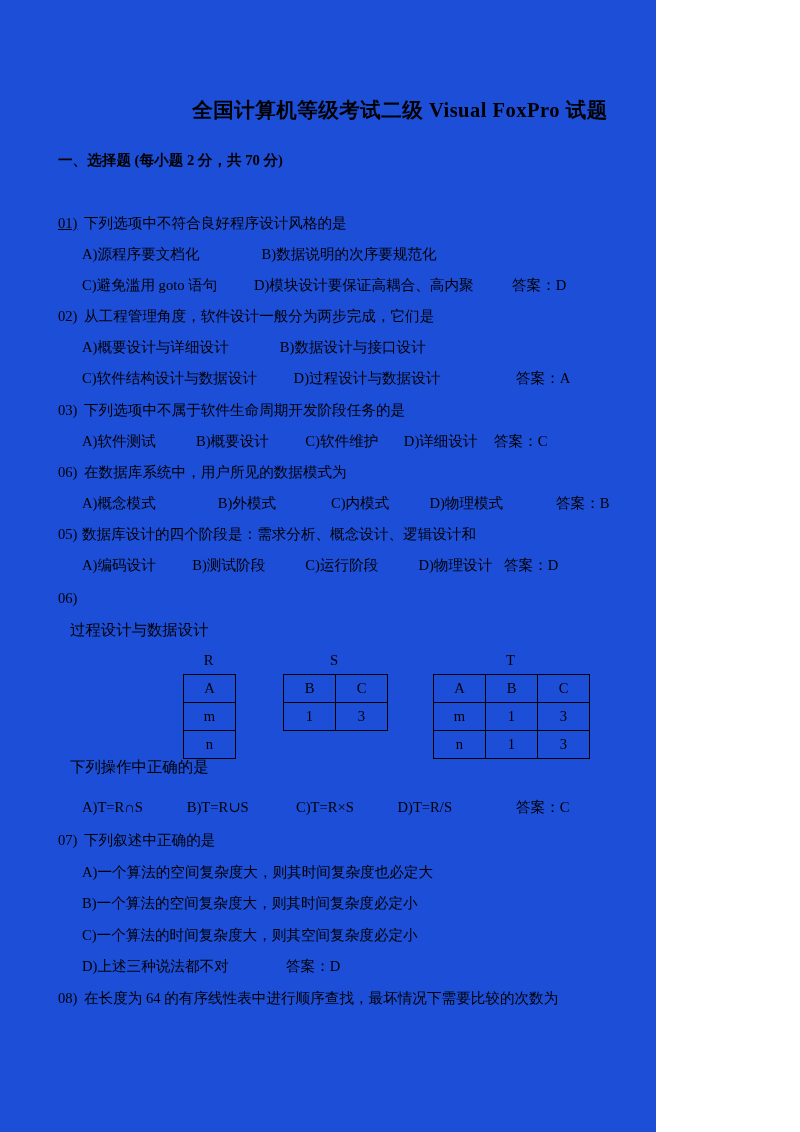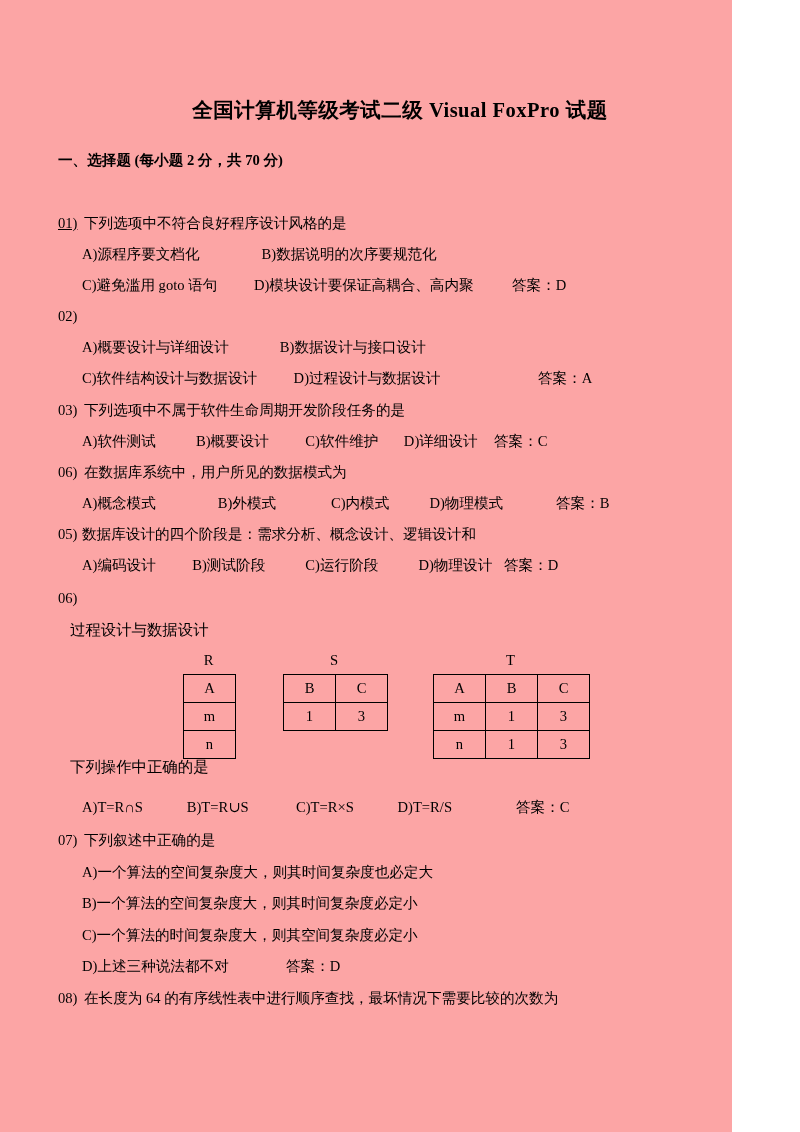--- a/index.html
+++ b/index.html
@@ -7,23 +7,23 @@
     margin: 0;
     padding: 0;
     background: #ffffff;
   }
   body {
     font-family: "Liberation Serif", "DejaVu Serif", serif;
     color: #000000;
   }
   .page {
     position: relative;
-    width: 732px;
+    width: 656px;
     height: 1132px;
-    background: #fca5a5;
+    background: #1d4ed8;
     box-sizing: border-box;
     overflow: hidden;
   }
   .doc-title {
     position: absolute;
     left: 0;
     top: 96px;
     width: 800px;
     text-align: center;
     font-size: 20.5px;
@@ -75,23 +75,24 @@
   <div class="line bold" style="left:58px; top:152px;">一、选择题 (每小题 2 分，共 70 分)</div>
 
 
   <div class="line" style="left:58px; top:215px;text-decoration:underline;">01)</div>
   <div class="line" style="left:84px; top:215px;">下列选项中不符合良好程序设计风格的是</div>
   <div class="line" style="left:82px; top:246px;">A)源程序要文档化                 B)数据说明的次序要规范化</div>
   <div class="line" style="left:82px; top:277px;">C)避免滥用 goto 语句          D)模块设计要保证高耦合、高内聚</div>
   <div class="line" style="left:512px; top:277px;">答案：D</div>
 
   <div class="line" style="left:58px; top:308px;">02)</div>
+  <div class="line" style="left:84px; top:308px;">从工程管理角度，软件设计一般分为两步完成，它们是</div>
   <div class="line" style="left:82px; top:339px;">A)概要设计与详细设计              B)数据设计与接口设计</div>
   <div class="line" style="left:82px; top:370px;">C)软件结构设计与数据设计          D)过程设计与数据设计</div>
-  <div class="line" style="left:538px; top:370px;">答案：A</div>
+  <div class="line" style="left:516px; top:370px;">答案：A</div>
 
   <div class="line" style="left:58px; top:402px;">03)</div>
   <div class="line" style="left:84px; top:402px;">下列选项中不属于软件生命周期开发阶段任务的是</div>
   <div class="line" style="left:82px; top:433px;">A)软件测试           B)概要设计          C)软件维护       D)详细设计</div>
   <div class="line" style="left:494px; top:433px;">答案：C</div>
 
   <div class="line" style="left:58px; top:464px;">06)</div>
   <div class="line" style="left:84px; top:464px;">在数据库系统中，用户所见的数据模式为</div>
   <div class="line" style="left:82px; top:495px;">A)概念模式                 B)外模式               C)内模式           D)物理模式</div>
   <div class="line" style="left:556px; top:495px;">答案：B</div>

